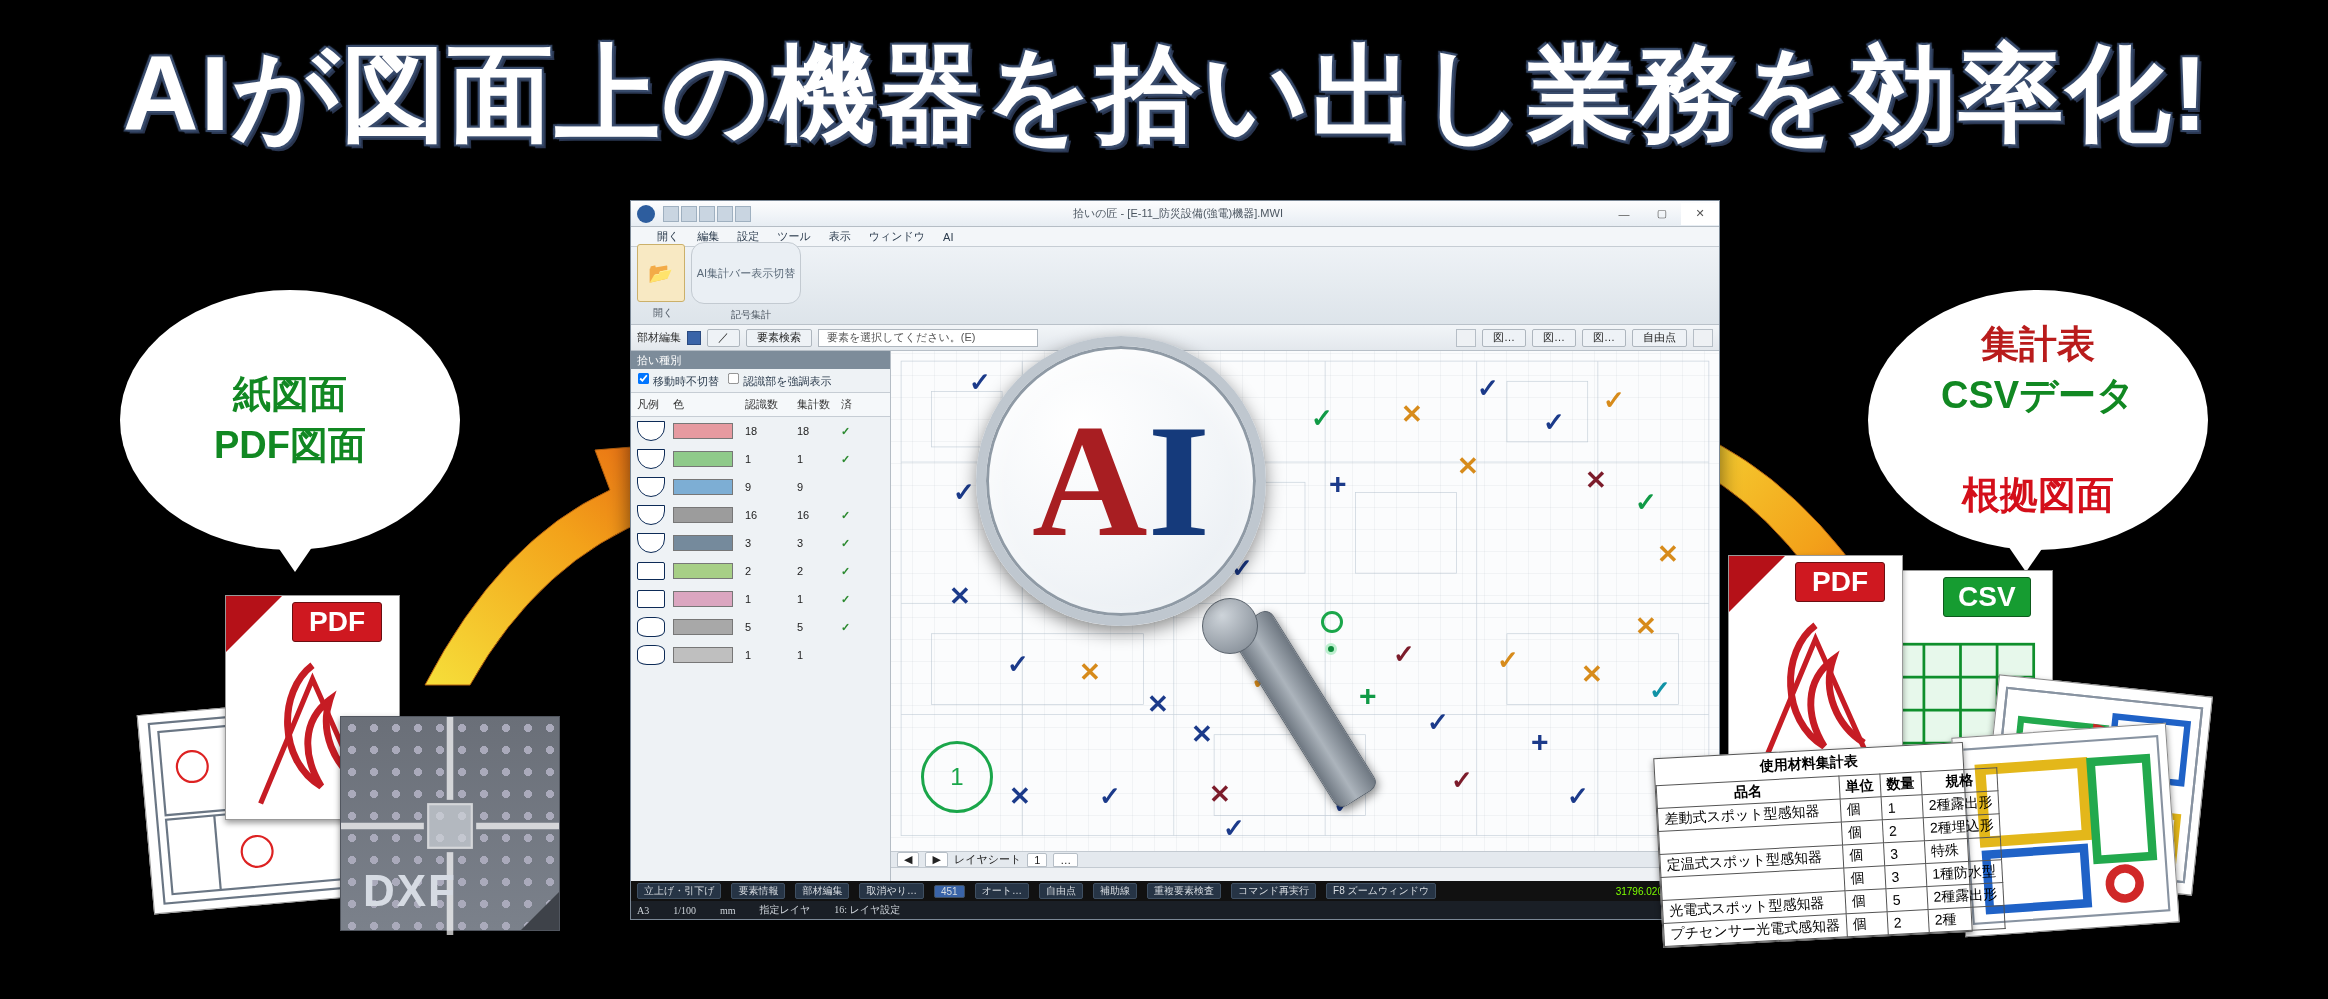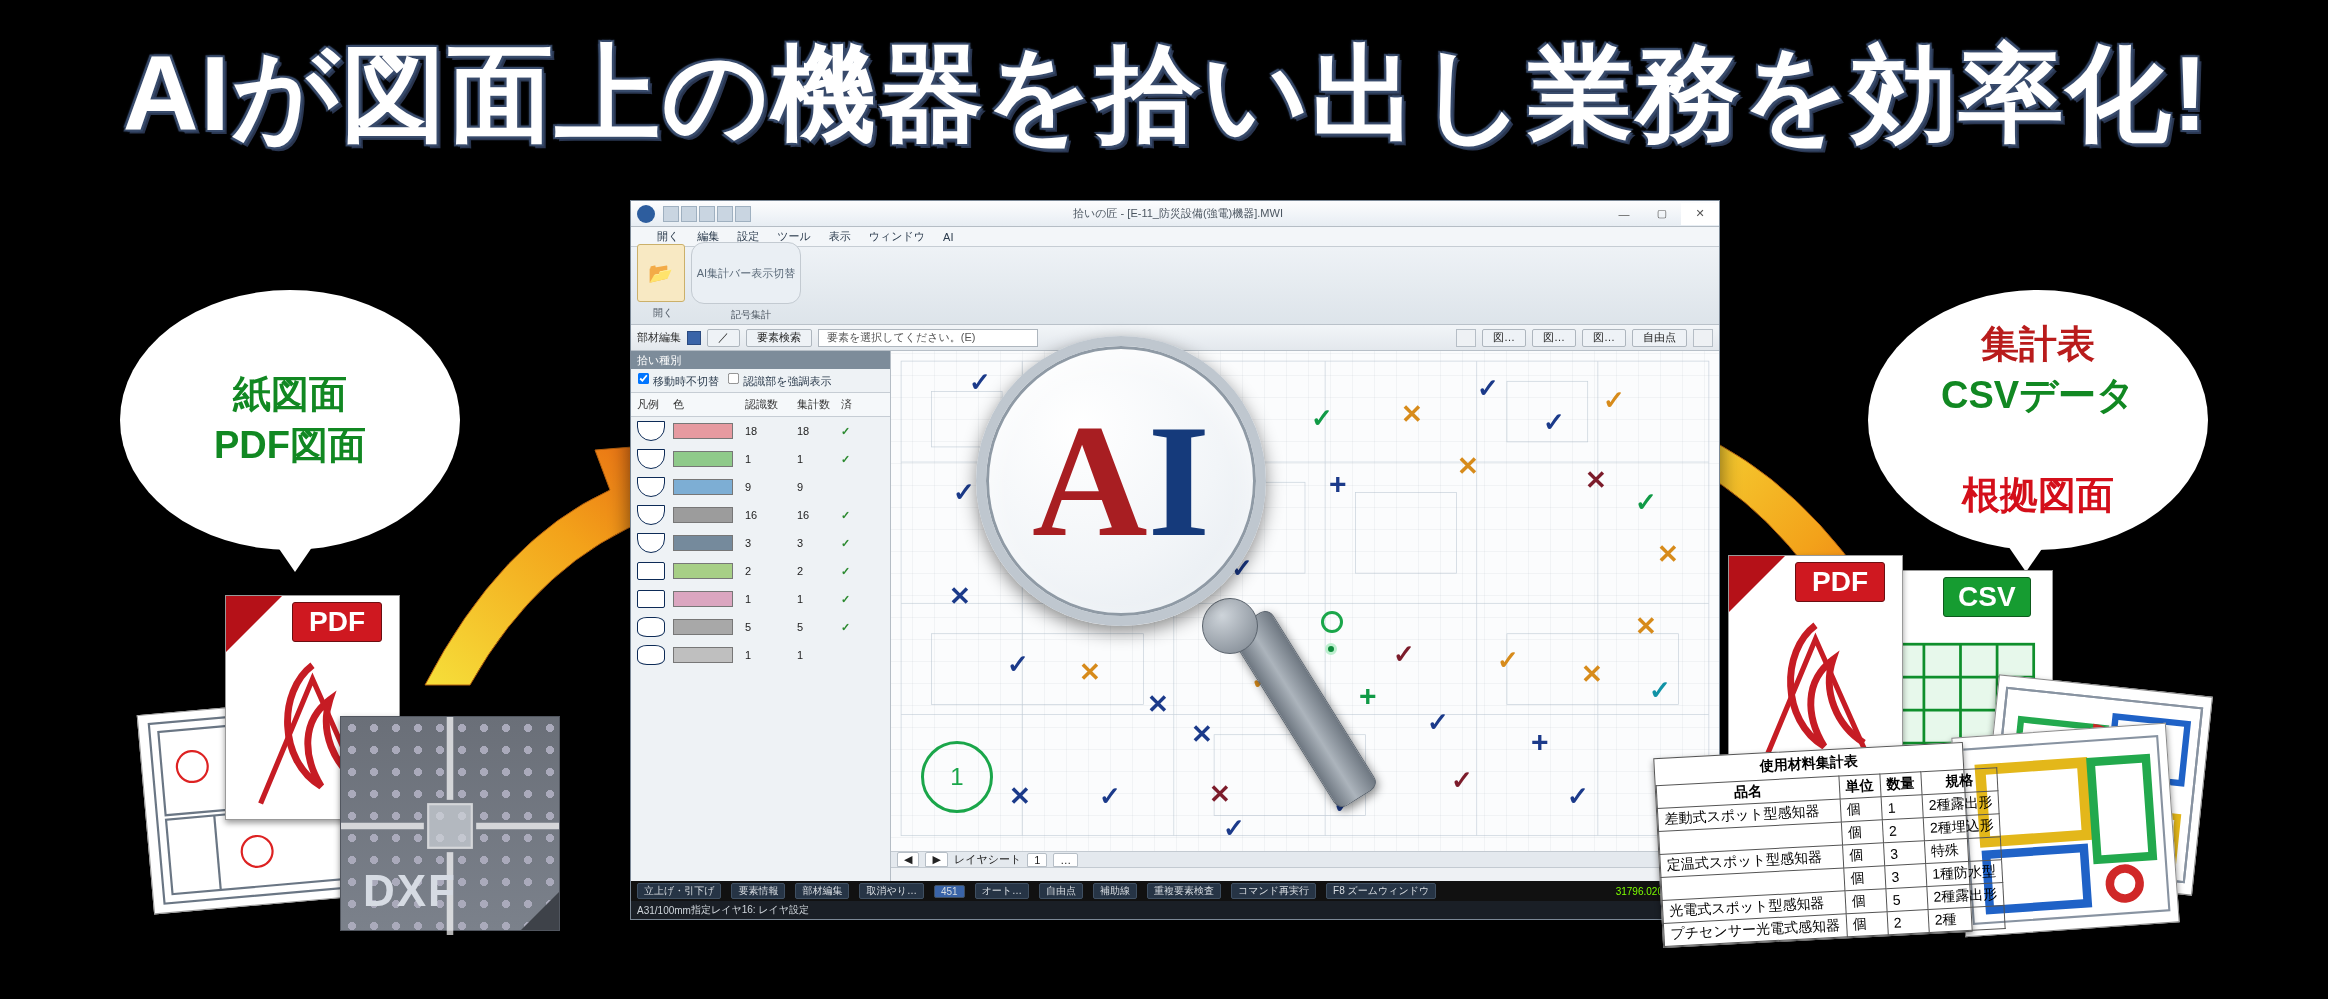--- a/index.html
+++ b/index.html
@@ -264,21 +264,21 @@
   .canvas-tabs .ct{ padding:0 6px;background:#fff;border:1px solid #b6bec6;border-radius:2px 2px 0 0;}
 
   .statusbar{
     height:20px;background:#111;flex:0 0 20px;color:#d8dde2;display:flex;align-items:center;font-size:10px;
     padding:0 6px;gap:10px;
   }
   .sb-cell{ background:#263445;border:1px solid #3f4f61;padding:0 6px;border-radius:2px;}
   .sb-spacer{ flex:1; }
   .sb-right{ color:#7dff00;}
   .statusbar2{
-    height:18px;background:#1a1f26;color:#cfd5db;display:flex;align-items:center;font-size:10px;padding:0 6px;gap:0;
+    height:18px;background:#1a1f26;color:#cfd5db;display:flex;align-items:center;font-size:10px;padding:0 6px;gap:24px;font-family:Liberation Serif, serif;
   }
 
   
   .magnifier{
     position:absolute; width:290px;height:290px; border-radius:50%;
     background:radial-gradient(circle at 35% 30%, #fff, #f2f5f8 55%, #e3e9ef 100%);
     border:10px solid #bfc7cf;
     box-shadow:
       inset 0 0 0 3px #8f9aa5,
       inset 0 12px 30px rgba(255,255,255,.8),

